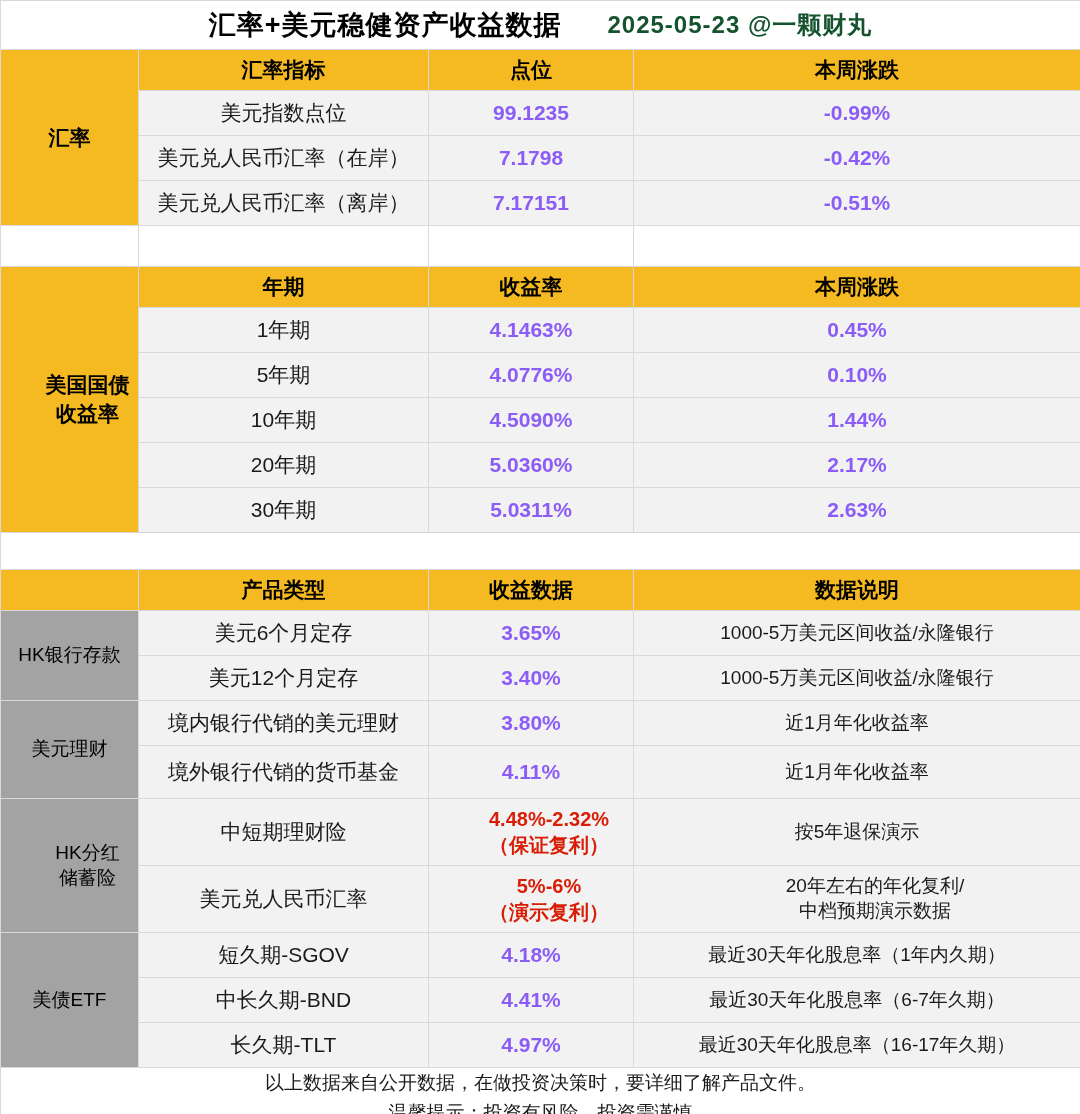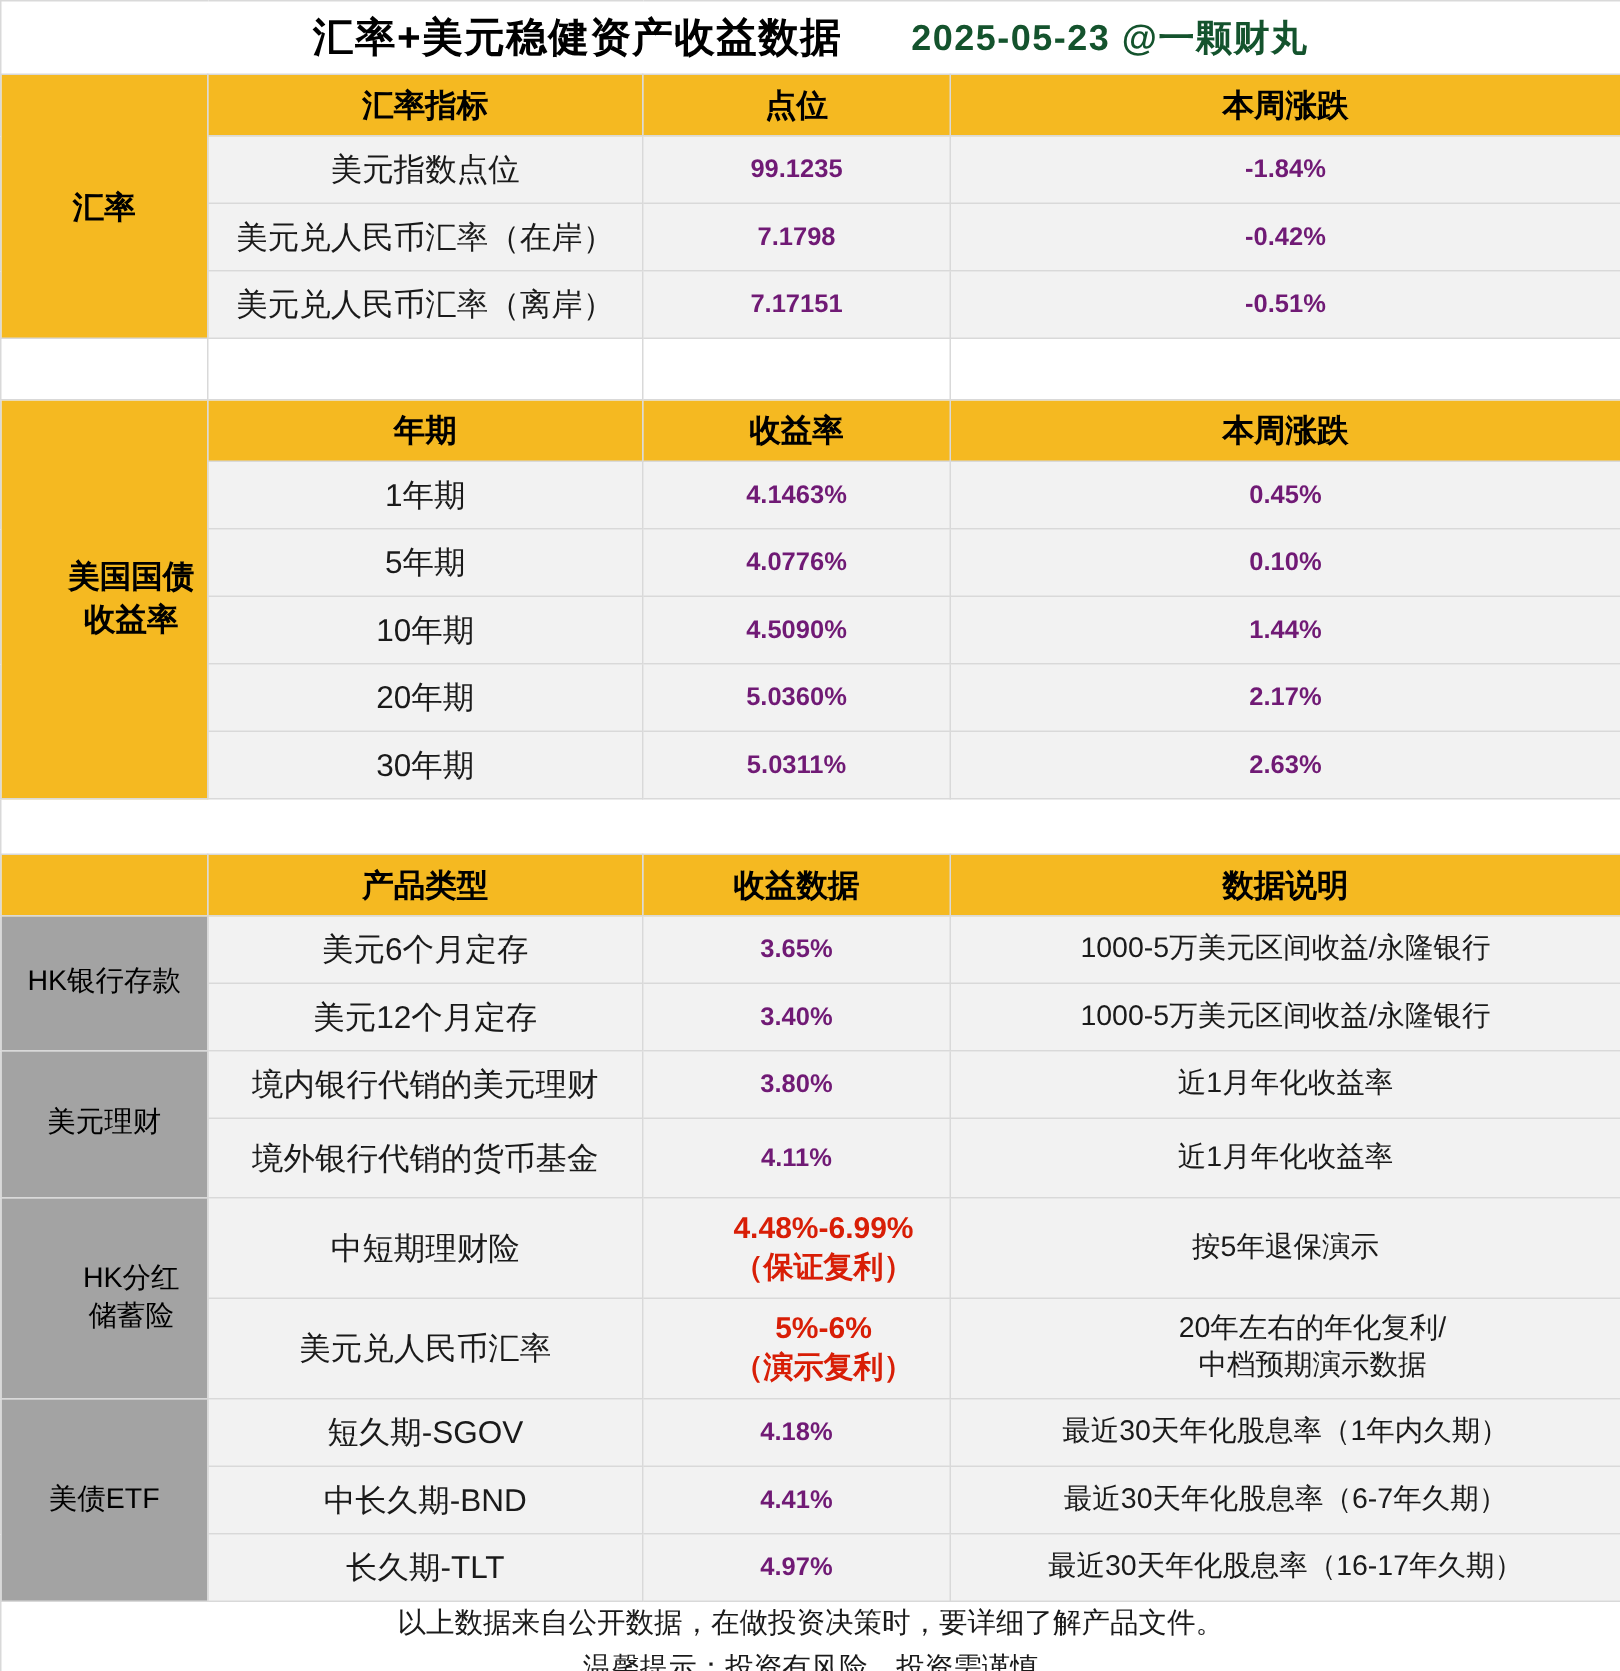--- a/index.html
+++ b/index.html
@@ -74,23 +74,23 @@
     line-height: 1.3;
   }
   .label {
     background: #f2f2f2;
     font-size: 21px;
     color: #1a1a1a;
     height: 44px;
   }
   .val {
     background: #f2f2f2;
-    font-size: 17px;
-    font-weight: bold;
-    color: #701a75;
+    font-size: 21px;
+    font-weight: bold;
+    color: #8b5cf6;
   }
   .val-blk {
     background: #f2f2f2;
     font-size: 19px;
     color: #1a1a1a;
     line-height: 1.3;
   }
   .val2 {
     background: #f2f2f2;
     font-size: 20px;
@@ -144,21 +144,21 @@
       <tr>
         <td class="hdr" rowspan="4">汇率</td>
         <td class="hdr">汇率指标</td>
         <td class="hdr">点位</td>
         <td class="hdr">本周涨跌</td>
       </tr>
 
       <tr>
         <td class="label">美元指数点位</td>
         <td class="val">99.1235</td>
-        <td class="val">-1.84%</td>
+        <td class="val">-0.99%</td>
       </tr>
       <tr>
         <td class="label">美元兑人民币汇率（在岸）</td>
         <td class="val">7.1798</td>
         <td class="val">-0.42%</td>
       </tr>
       <tr>
         <td class="label">美元兑人民币汇率（离岸）</td>
         <td class="val">7.17151</td>
         <td class="val">-0.51%</td>
@@ -242,21 +242,21 @@
         <td class="val-blk">近1月年化收益率</td>
       </tr>
 
       <tr>
         <td class="side-sm" rowspan="2">
           <span class="two-line">HK分红</span>
           <span class="two-line">储蓄险</span>
         </td>
         <td class="label" style="height:66px">中短期理财险</td>
         <td class="val2">
-          <span class="two-line">4.48%-6.99%</span>
+          <span class="two-line">4.48%-2.32%</span>
           <span class="two-line">（保证复利）</span>
         </td>
         <td class="val-blk">按5年退保演示</td>
       </tr>
       <tr>
         <td class="label" style="height:66px">美元兑人民币汇率</td>
         <td class="val2">
           <span class="two-line">5%-6%</span>
           <span class="two-line">（演示复利）</span>
         </td>

